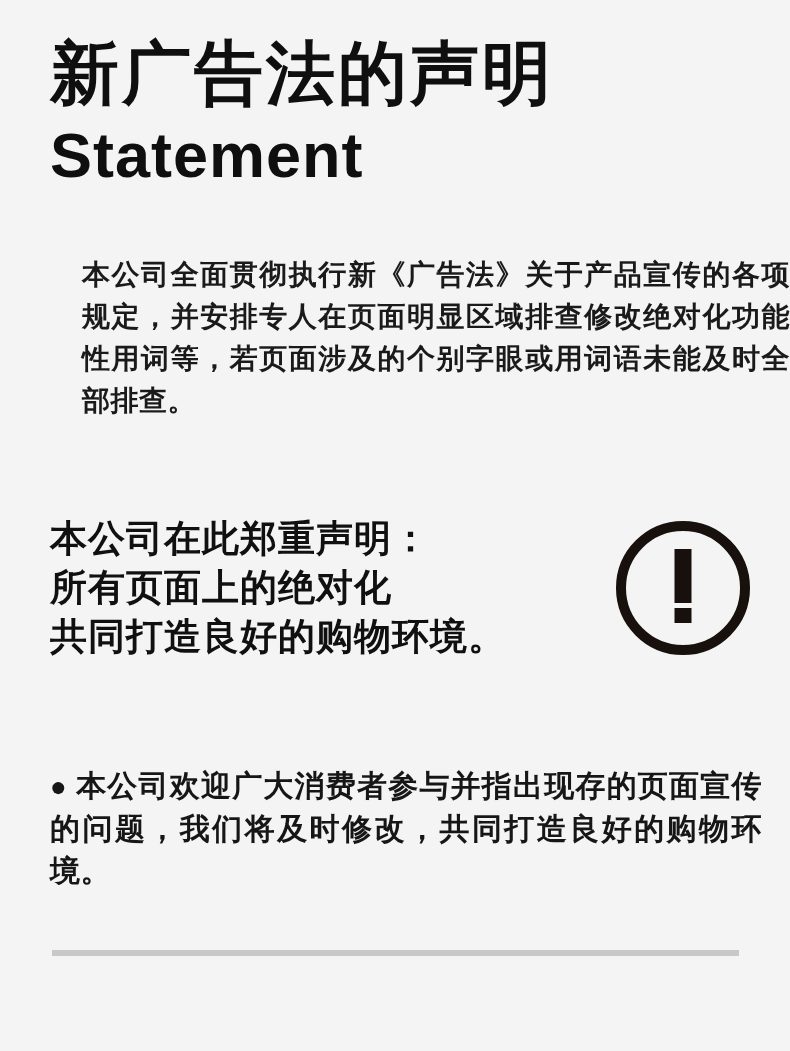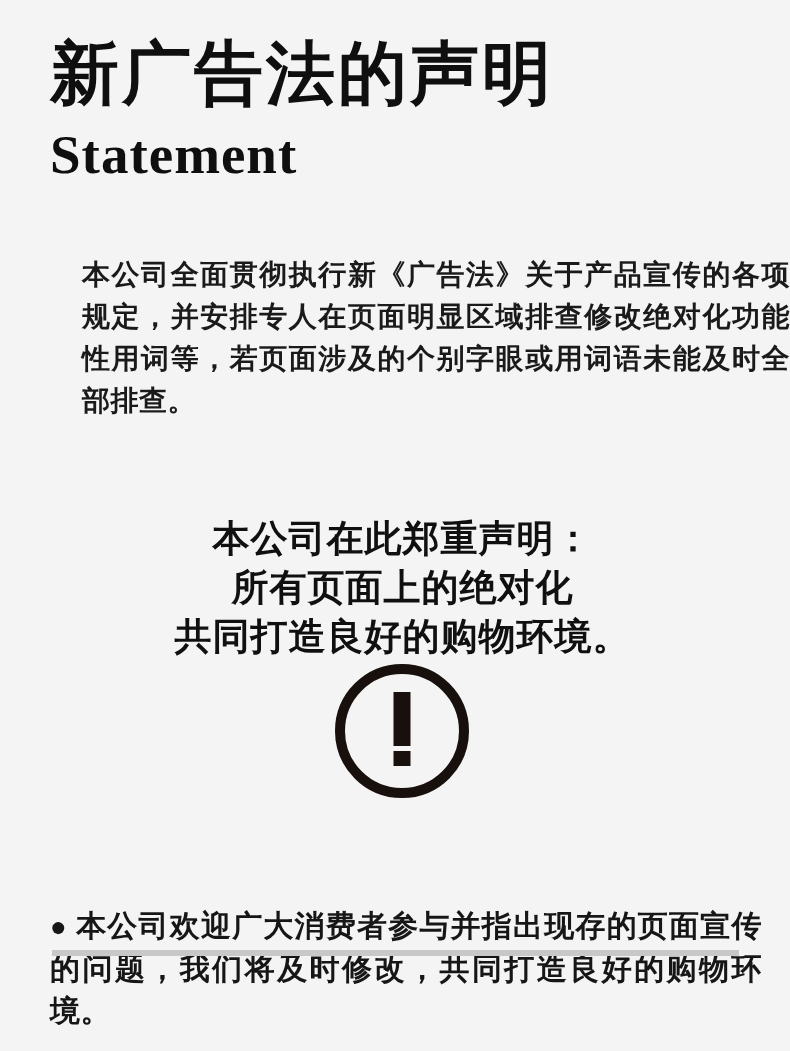--- a/index.html
+++ b/index.html
@@ -14,32 +14,31 @@
     color: #141414;
     -webkit-font-smoothing: antialiased;
   }
   .page {
     position: relative;
     width: 790px;
     height: 1051px;
     overflow: hidden;
     box-sizing: border-box;
     padding: 34px 35px 0 50px;
-    font-family: Liberation Serif, serif;
   }
   
   .title-zh {
     font-size: 69px;
     line-height: 80px;
     font-weight: 900;
     letter-spacing: 3px;
     color: #0f0f0f;
   }
   .title-en {
-    font-size: 55px;
+    font-size: 63px;
     line-height: 66px;
     font-weight: 800;
     letter-spacing: 1px;
     margin-top: 8px;
     color: #0f0f0f;
   }
   
   .intro {
     margin-top: 66px;
     width: 708px;
@@ -48,25 +47,24 @@
     font-weight: 600;
     letter-spacing: 0.5px;
     text-align: justify;
     color: #1a1a1a;
     margin-left: 32px;
   }
   
   .declaration {
     margin-top: 92px;
     display: flex;
-    flex-direction: column;
+    flex-direction: row;
     align-items: center;
     justify-content: space-between;
     width: 705px;
-    text-align: center;
   }
   .declaration-lines {
     font-size: 37px;
     line-height: 49px;
     font-weight: 800;
     letter-spacing: 1px;
     color: #101010;
   }
   .declaration-icon {
     width: 140px;

